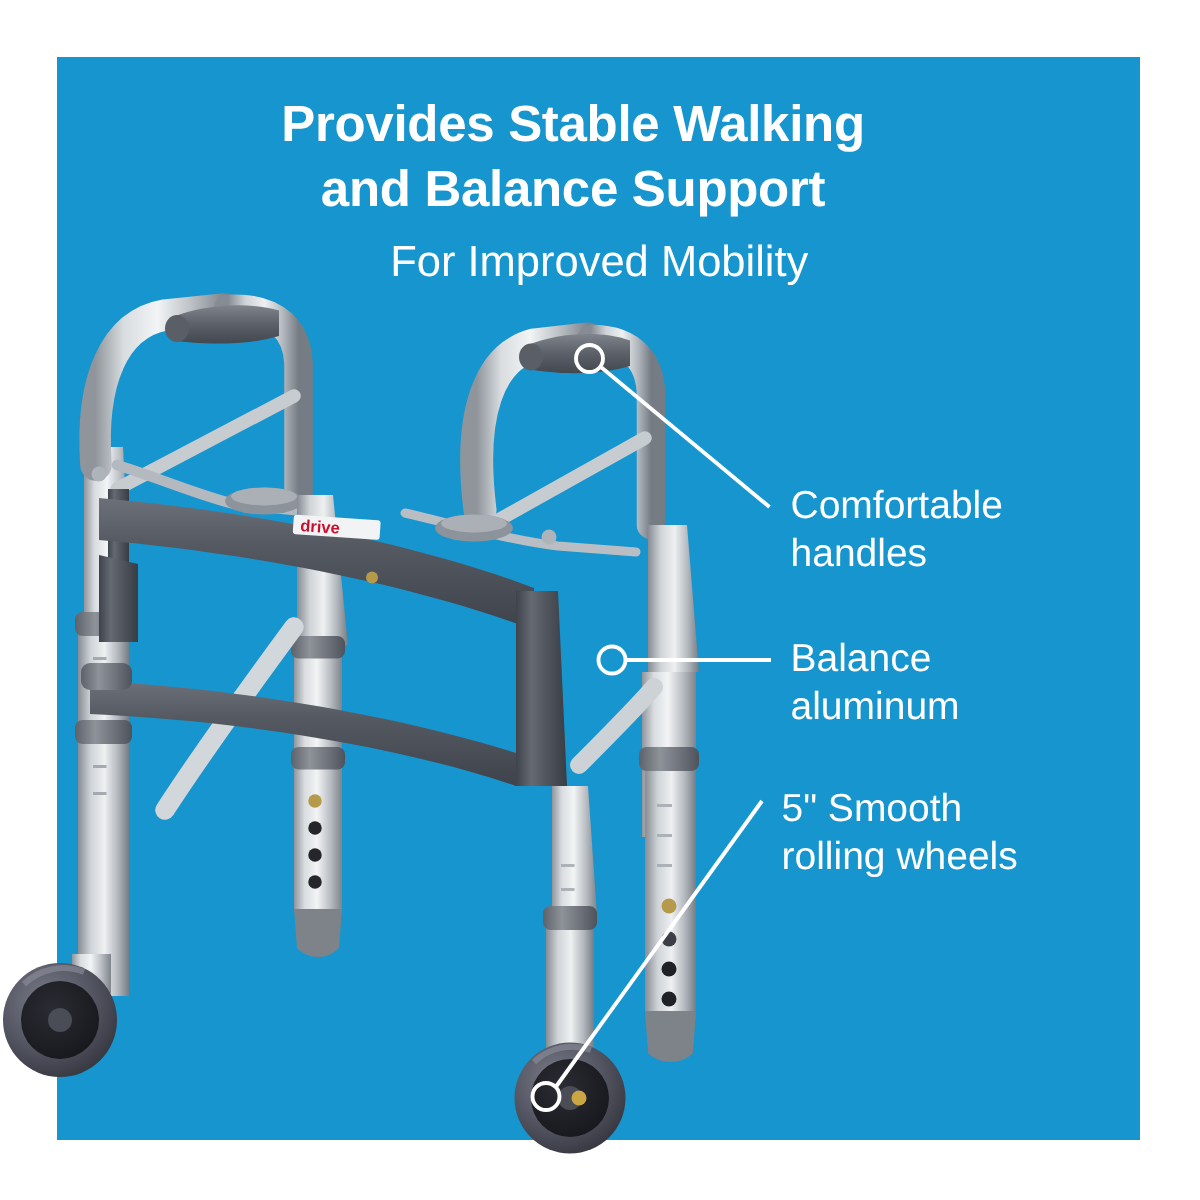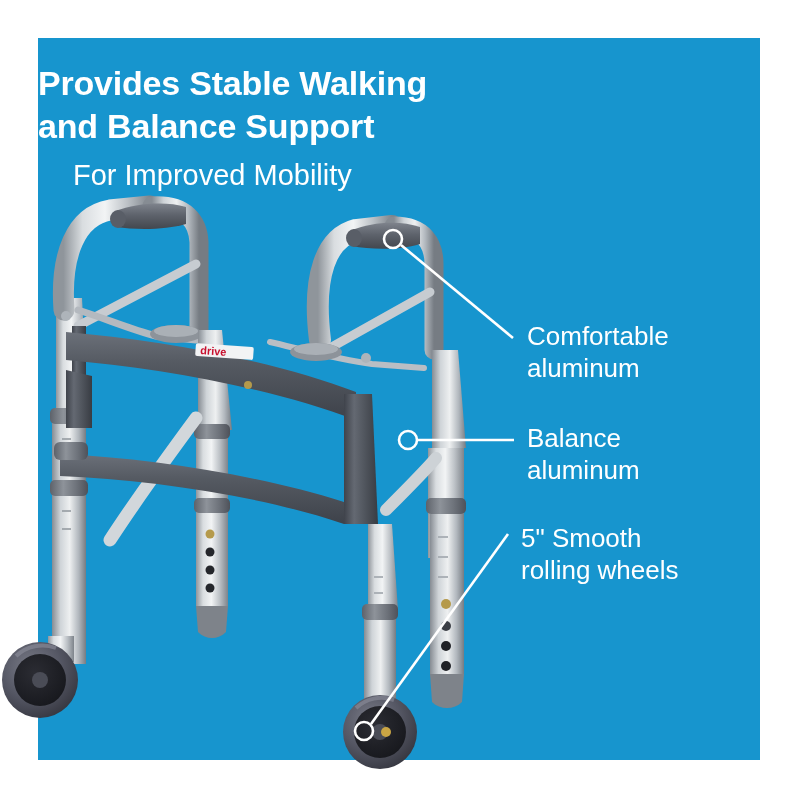--- a/index.html
+++ b/index.html
@@ -30,21 +30,21 @@
     height: 722px;
     background: #1795ce;
   }
 
   
   .headline {
     position: absolute;
     left: 38px;
     top: 62px;
     width: 688px;
-    text-align: left;
+    text-align: center;
     color: #ffffff;
     pointer-events: none;
   }
   .headline .title {
     font-size: 34px;
     font-weight: bold;
     line-height: 43px;
     letter-spacing: -0.2px;
     margin: 0;
     white-space: pre-line;
@@ -285,19 +285,19 @@
     </g>
   </svg>
 
   <div class="headline">
     <div class="title">Provides Stable Walking
 and Balance Support</div>
     <div class="subtitle">For Improved Mobility</div>
   </div>
 
   <div class="callout callout-1">Comfortable
-aluminum</div>
+handles</div>
   <div class="callout callout-2">Balance
 aluminum</div>
   <div class="callout callout-3">5" Smooth
 rolling wheels</div>
 
 </div>
 
 </body></html>

